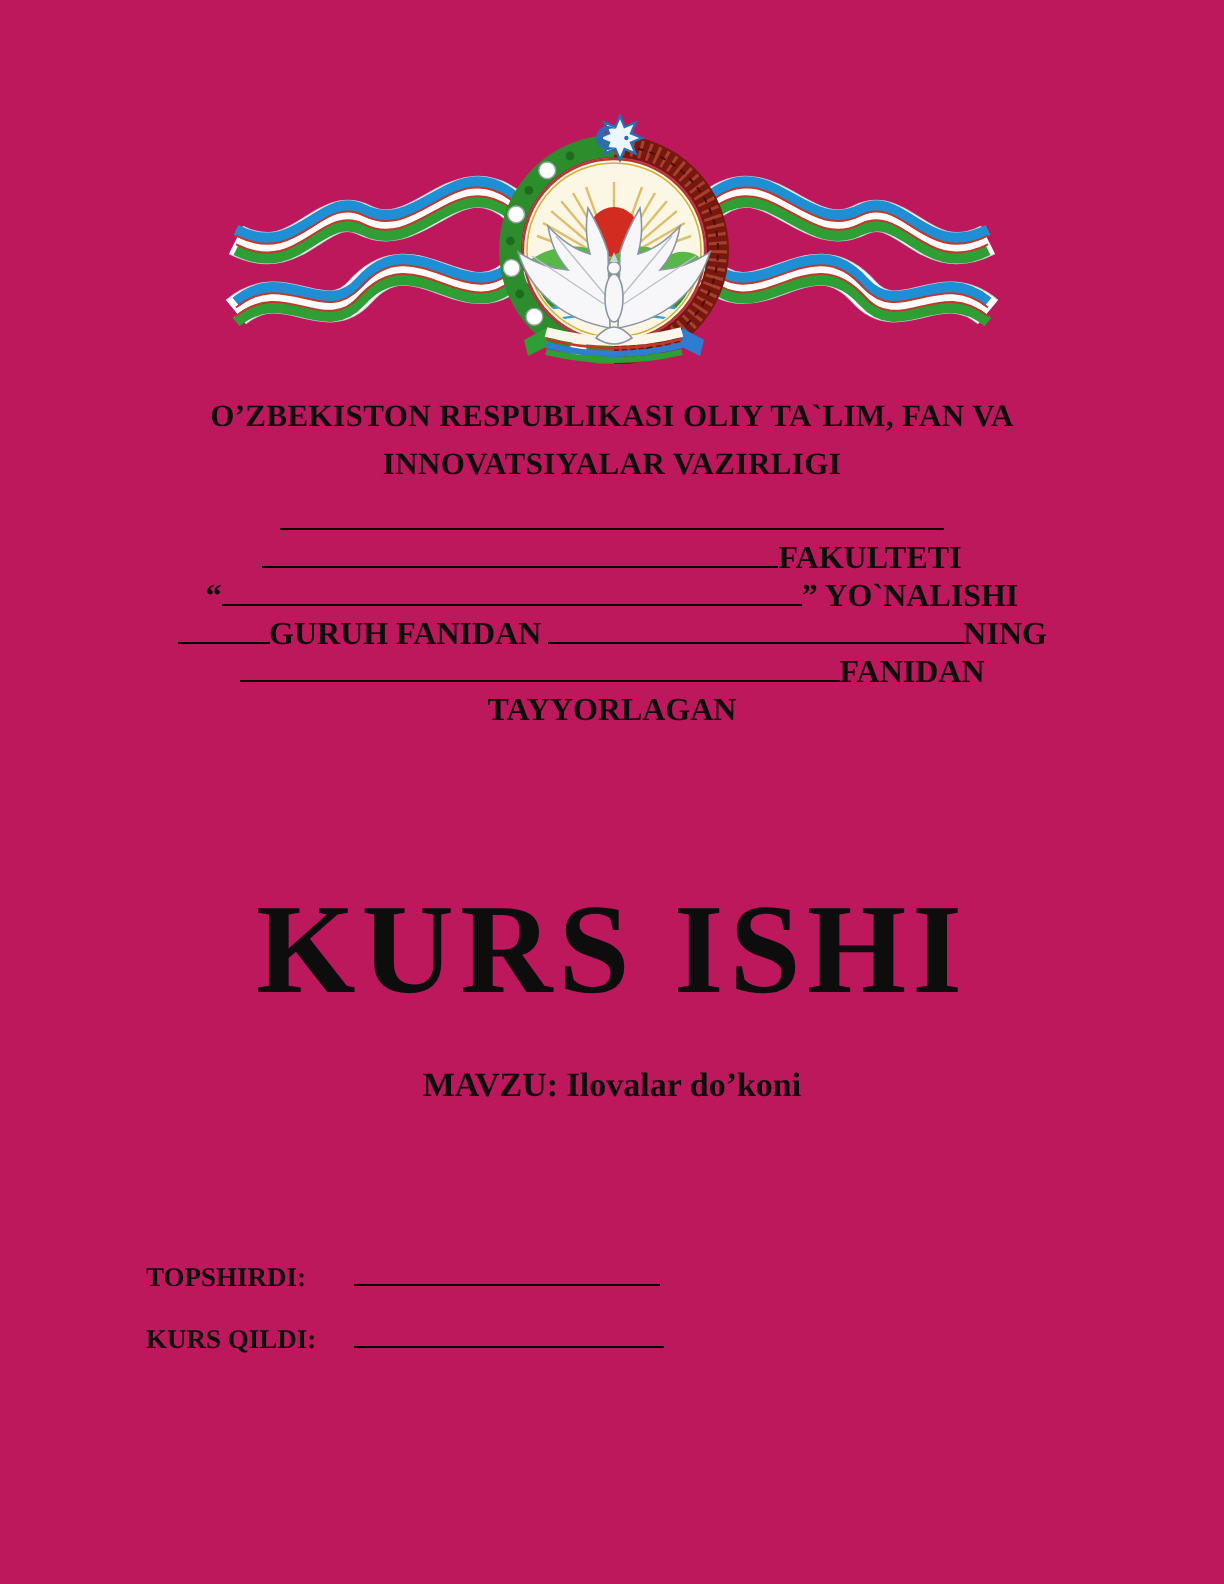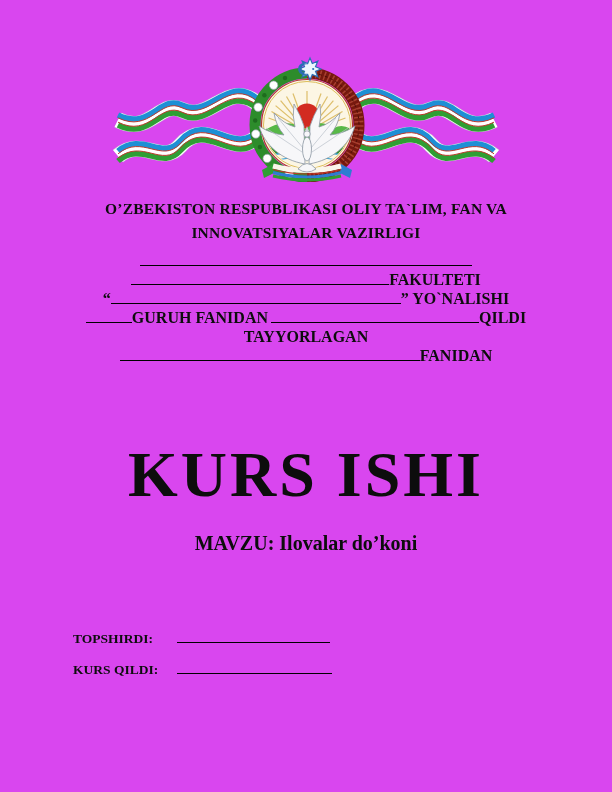--- a/index.html
+++ b/index.html
@@ -1,20 +1,20 @@
 <!DOCTYPE html>
 <html><head>
 <meta charset="utf-8">
 <style>
   html,body{margin:0;padding:0;background:#ffffff;}
   .page{
     position:relative;
     width:612px;height:792px;
     margin:0 auto;
-    background:#d946ef;
+    background:#be185d;
     font-family:"Liberation Serif","DejaVu Serif",serif;
     font-weight:700;
     color:#0d0d0d;
     overflow:hidden;
   }
   .emblem{
     position:absolute;top:56px;left:50%;
     transform:translateX(-50%);
     width:400px;height:126px;
   }
@@ -41,21 +41,21 @@
   .w153{width:153px;} .w155{width:155px;}
   .gap3{margin-left:3px;}
   .kurs{
     position:absolute;top:444px;left:0;right:0;
     text-align:center;
     font-size:64px;line-height:62px;letter-spacing:3px;
   }
   .mavzu{
     position:absolute;top:533px;left:0;right:0;
     text-align:center;
-    font-size:20px;line-height:20px;
+    font-size:17px;line-height:20px;
   }
   .submission{
     position:absolute;top:618px;left:73px;
     font-size:13.5px;line-height:20px;
   }
   .srow{display:flex;align-items:baseline;margin-bottom:7px;height:20px;margin-top:11px;}
   .slabel{display:inline-block;width:104px;}
   
   .rb-edge {stroke:#c9ced4;stroke-width:16;fill:none;}
   .rb-white{stroke:#ffffff;stroke-width:15;fill:none;}
@@ -208,27 +208,27 @@
     <div class="fl">
       <span class="blank w332"></span>
     </div>
     <div class="fl">
       <span class="blank w258"></span><span>FAKULTETI</span>
     </div>
     <div class="fl">
       <span>“</span><span class="blank w290"></span><span>” YO`NALISHI</span>
     </div>
     <div class="fl">
-      <span class="blank w46"></span><span>GURUH FANIDAN</span><span class="blank w208 gap3"></span><span>QILDI</span>
+      <span class="blank w46"></span><span>GURUH FANIDAN</span><span class="blank w208 gap3"></span><span>NING</span>
+    </div>
+    <div class="fl">
+      <span class="blank w300"></span><span>FANIDAN</span>
     </div>
     <div class="fl">
       <span>TAYYORLAGAN</span>
-    </div>
-    <div class="fl">
-      <span class="blank w300"></span><span>FANIDAN</span>
     </div>
   </div>
 
   <div class="kurs">KURS ISHI</div>
 
   <div class="mavzu">MAVZU: Ilovalar do’koni</div>
 
   <div class="submission">
     <div class="srow">
       <span class="slabel">TOPSHIRDI:</span>

